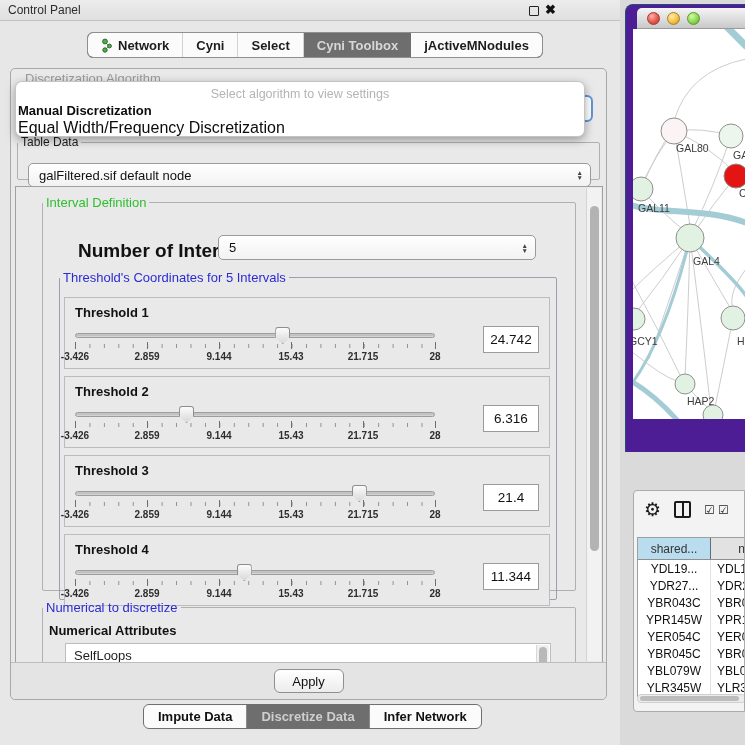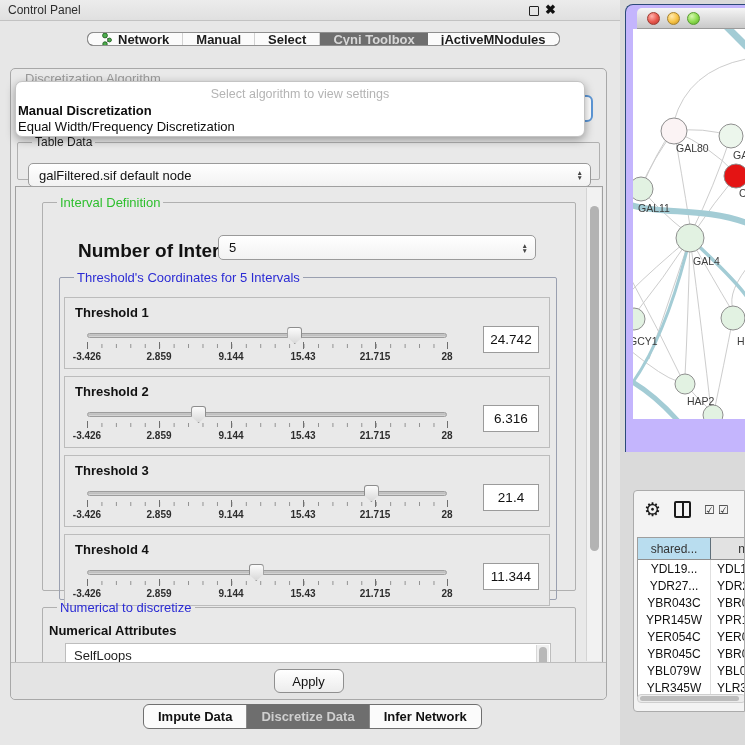--- a/index.html
+++ b/index.html
@@ -10,44 +10,44 @@
   
   .cp { position:absolute; left:0; top:0; width:620px; height:745px; background:#e7e7e7; }
   .cp-titlebar { position:absolute; left:0; top:0; width:620px; height:21px;
     background:linear-gradient(#ececec,#e0e0e0); border-bottom:1px solid #c2c2c2; }
   .cp-title { position:absolute; left:8px; top:3px; font-size:12px; color:#2d2d2d; }
   .float-icon { position:absolute; left:529px; top:6px; width:10px; height:10px;
     border:1.6px solid #222; border-radius:1px; }
   .close-icon { position:absolute; left:545px; top:2px; font-size:13px; font-weight:bold; color:#111; }
 
   
-  .tabbar { position:absolute; left:87px; top:32px; height:14px; display:flex;
+  .tabbar { position:absolute; left:87px; top:32px; height:26px; display:flex;
     background:#000000; border:1px solid #8f8f8f; border-radius:6px; overflow:hidden; }
   .tab { display:flex; align-items:center; gap:5px; padding:0 13px; font-size:13px;
     font-weight:bold; color:#1c1c1c; border-right:1px solid #d2d2d2; background:#fbfbfb; }
   .tab:last-child { border-right:none; }
   .tab.sel { background:#6e6e6e; color:#d8d8d8; border-right:none; }
 
   
   .cp-main { position:absolute; left:10px; top:68px; width:597px; height:632px;
     background:#e9e9e9; border:1px solid #a8a8a8; border-radius:5px; }
 
   .algo-label { position:absolute; left:14px; top:2px; font-size:13px; color:#9a9a9a; }
   .algo-combo-sliver { position:absolute; left:20px; top:26px; width:562px; height:27px;
     background:#fff; border:2px solid #5d97d6; border-radius:6px; }
 
   .popup { position:absolute; left:4px; top:12px; width:570px; height:56px; background:#fff;
     border:1px solid #c4c4c4; border-radius:7px; box-shadow:0 3px 10px rgba(0,0,0,.35); z-index:20; }
   .popup-hint { position:absolute; left:0; right:0; top:5px; text-align:center;
     font-size:12.5px; color:#b4b4b4; }
   .popup-opt1 { position:absolute; left:2px; top:21px; font-size:13px; font-weight:bold; color:#0c0c0c; }
-  .popup-opt2 { position:absolute; left:2px; top:37px; font-size:13px; color:#0c0c0c; }
+  .popup-opt2 { position:absolute; left:2px; top:37px; font-size:16px; color:#0c0c0c; }
 
   fieldset { border:1px solid #b0b0b0; border-radius:2px; }
-  legend { font-size:12px; padding:0 3px; margin-left:14px; color:#1d1d1d; }
+  legend { font-size:12px; padding:0 3px; margin-left:0; color:#1d1d1d; }
   legend.green { color:#2ebf2e; font-size:13px; }
   legend.blue { color:#2b2bd4; font-size:13px; }
 
   .td-group { position:absolute; left:6px; top:66px; width:583px; height:45px; }
   .combo { position:relative; background:linear-gradient(#ffffff,#f2f2f2); border:1px solid #9a9a9a;
     border-radius:5px; font-size:13px; color:#111; display:flex; align-items:center; padding:0 10px; }
   .stepper { position:absolute; right:7px; top:50%; transform:translateY(-50%);
     display:flex; flex-direction:column; line-height:5px; font-size:6.5px; color:#444; }
   .td-combo { position:absolute; left:10px; top:14px; width:563px; height:24px; }
 
@@ -59,21 +59,21 @@
     background:#b3b3b3; border-radius:5px; }
 
   .interval-group { position:absolute; left:26px; top:8px; width:534px; height:396px; }
   .noi-label { position:absolute; left:35px; top:30px; font-size:19px; font-weight:bold; color:#111; }
   .noi-combo { position:absolute; left:175px; top:25px; width:318px; height:25px; }
 
   .thr-group { position:absolute; left:16px; top:60px; width:498px; height:330px; border-color:#9aa0b0; }
   .thr-box { position:absolute; left:4px; width:486px; height:72px; background:#e9e9e9;
     border:1px solid #bcbcbc; }
   .thr-label { position:absolute; left:10px; top:7px; font-size:13px; font-weight:bold; color:#111; }
-  .slider-area { position:absolute; left:22px; top:28px; width:360px; height:40px; }
+  .slider-area { position:absolute; left:10px; top:28px; width:360px; height:40px; }
   .track { position:absolute; left:0; top:7px; width:360px; height:5px; border:1px solid #9d9d9d;
     border-radius:3px; background:linear-gradient(#c9c9c9,#bdbdbd 45%,#dedede); }
   .handle { position:absolute; top:1px; width:15px; height:17px; margin-left:-7.5px;
     background:linear-gradient(#fefefe,#d6d6d6); box-shadow:inset 0 0 0 1px #8d8d8d;
     border-radius:3px 3px 0 0;
     clip-path:polygon(0 0,100% 0,100% 60%,50% 100%,0 60%); }
   .minors { position:absolute; left:0; top:18px; width:361px; height:4px;
     background-image:linear-gradient(to right,#8f8f8f 1px,transparent 1px);
     background-size:4% 100%; }
   .major { position:absolute; top:16px; width:1px; height:7px; background:#6f6f6f; }
@@ -102,21 +102,21 @@
   .bottom-tabbar { position:absolute; left:143px; top:704px; height:25px; display:flex;
     background:#fbfbfb; border:1px solid #6f6f6f; border-radius:6px; overflow:hidden; }
   .btab { display:flex; align-items:center; padding:0 14px; font-size:13px; font-weight:bold;
     color:#111; border-right:1px solid #8a8a8a; }
   .btab:last-child { border-right:none; }
   .btab.sel { background:#6e6e6e; color:#cfcfcf; }
 
   
   .right-bg { position:absolute; left:620px; top:0; width:125px; height:745px; background:#dadada; }
   .net-window { position:absolute; left:625px; top:4px; width:120px; height:448px;
-    background:#c4b5fd; border-left:1px solid #2c4a78; border-top:1px solid #2c4a78;
+    background:#4c1d95; border-left:1px solid #2c4a78; border-top:1px solid #2c4a78;
     border-radius:8px 0 0 0; }
   .net-titlebar { position:absolute; left:11px; top:3px; right:0; height:21px;
     background:linear-gradient(#f5f5f5,#c9c9c9); border-radius:5px 0 0 0;
     border-bottom:1px solid #9a9a9a; }
   .light { position:absolute; top:4px; width:13px; height:13px; border-radius:50%; }
   .light.red   { left:10px; background:radial-gradient(circle at 35% 30%, #ffb3ad, #e8564c 55%, #b03b33); border:1px solid #9c3a31;}
   .light.yellow{ left:30px; background:radial-gradient(circle at 35% 30%, #ffe9b0, #f6c243 55%, #c08d2a); border:1px solid #a5812c;}
   .light.green { left:50px; background:radial-gradient(circle at 35% 30%, #d6f7b0, #8ada4c 55%, #5ba32c); border:1px solid #579b2f;}
   .net-canvas { position:absolute; left:7px; top:24px; width:113px; height:390px;
     background:#fff; overflow:hidden; }
@@ -170,21 +170,21 @@
           <svg width="12" height="15" viewBox="0 0 12 15">
             <line x1="4" y1="4" x2="8" y2="8" stroke="#888" stroke-width="1"></line>
             <line x1="4" y1="12" x2="8" y2="8" stroke="#888" stroke-width="1"></line>
             <circle cx="4" cy="3.5" r="2.4" fill="#4cae4c" stroke="#2d6b2d"></circle>
             <circle cx="8.5" cy="8" r="1.9" fill="#4cae4c" stroke="#2d6b2d"></circle>
             <circle cx="4" cy="12" r="2.2" fill="#4cae4c" stroke="#2d6b2d"></circle>
           </svg>
           <span>Network</span>
         </div>
         <div class="tab">
-          <span>Manual</span>
+          <span>Cyni</span>
         </div>
         <div class="tab">
           <span>Select</span>
         </div>
         <div class="tab sel">
           <span>Cyni Toolbox</span>
         </div>
         <div class="tab">
           <span>jActiveMNodules</span>
         </div>

